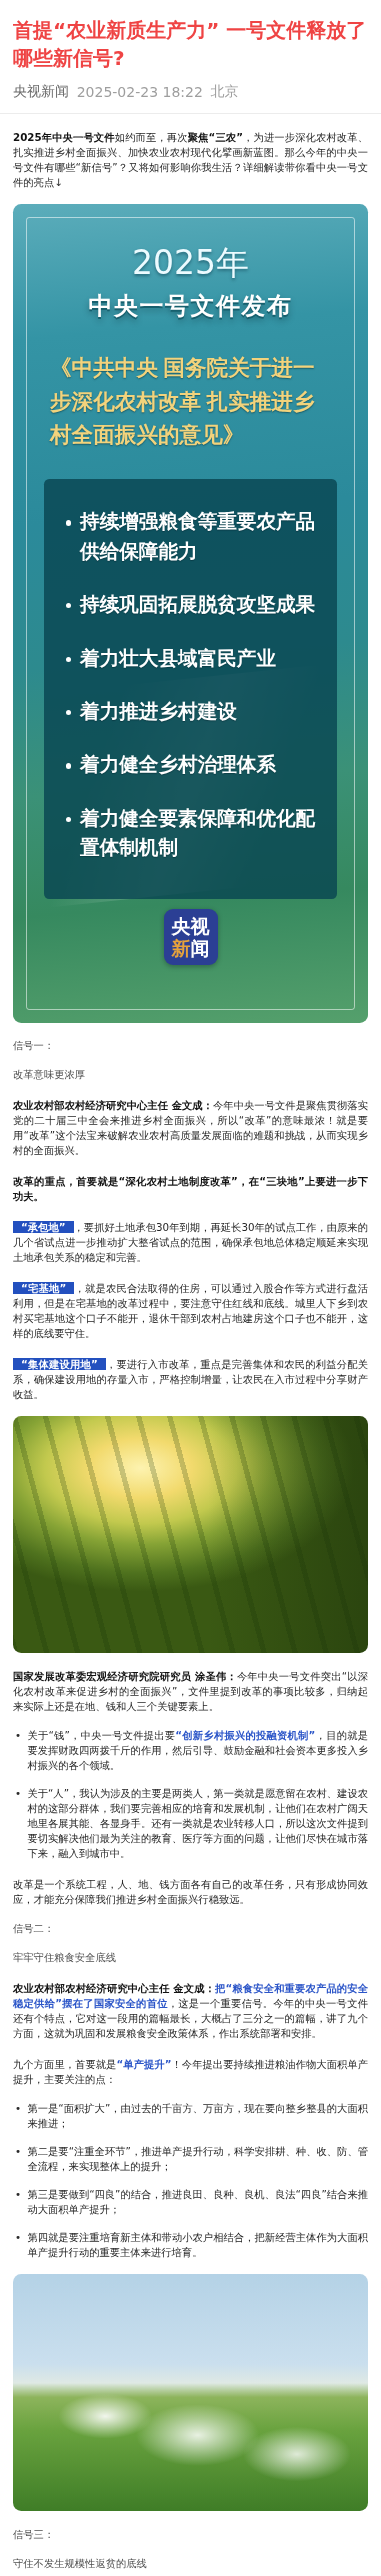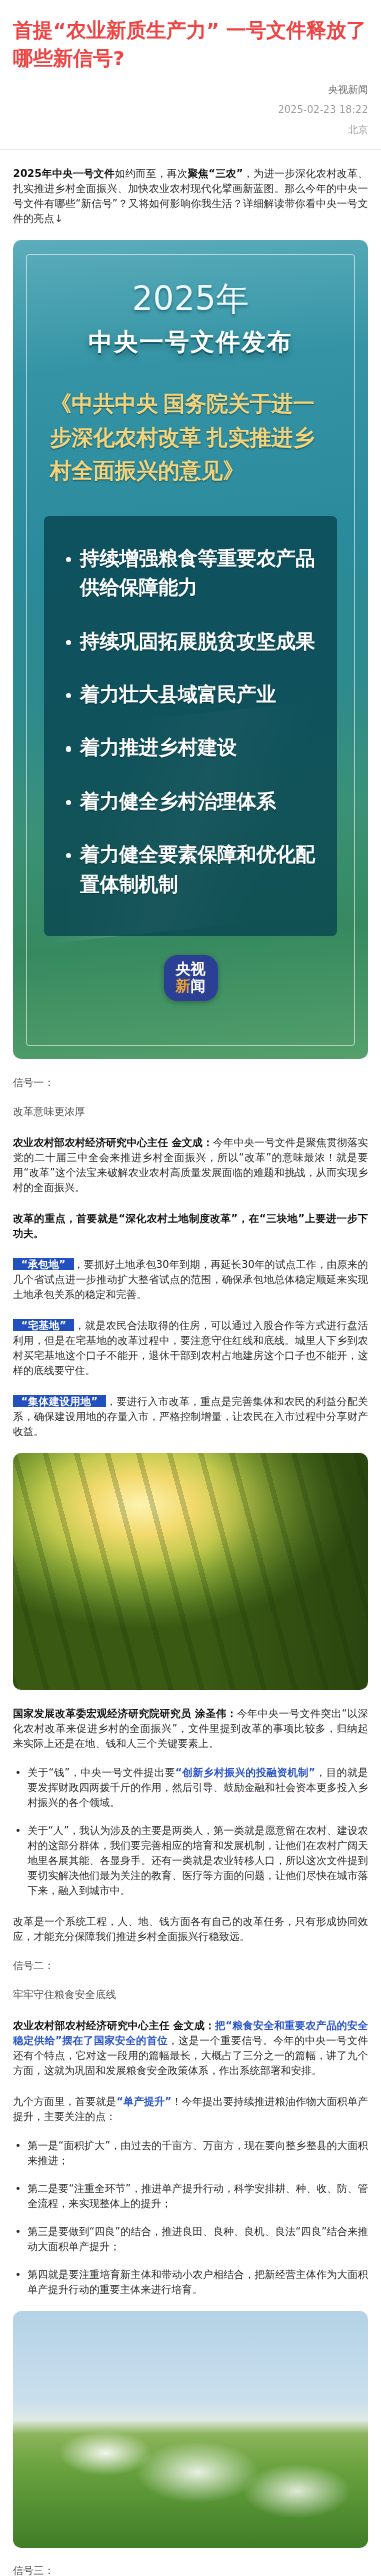--- a/index.html
+++ b/index.html
@@ -1,20 +1,20 @@
 <!DOCTYPE html>
 <html style="font-size:8.2px"><head>
 <meta charset="utf-8">
 <title>央视新闻文章</title>
 <style>
   html,body{margin:0;padding:0;background:#ffffff;}
   body{width:381px;font-family:"DejaVu Sans","Liberation Sans",sans-serif;color:#262626;}
   .page{width:381px;box-sizing:border-box;padding:15.5px 13px 24px;}
   h1.title{margin:0 0 10.3px;font-size:20px;line-height:1.42;font-weight:800;color:#ef4444;}
-  .meta{display:flex;align-items:flex-end;gap:7.7px;font-size:10px;color:#9e9e9e;flex-direction:column;}
+  .meta{display:flex;align-items:center;gap:7.7px;font-size:14px;color:#9e9e9e;}
   .meta .src{color:#6b6b6b;}
   hr.divider{border:none;border-top:0.5px solid #ececec;margin:12.4px -13px 14.4px;}
   .para{font-size:10.3px;line-height:15px;margin:16px 0 14px;text-align:justify;color:#262626;}
   .label{font-size:10.3px;line-height:15px;margin:0 0 14px;color:#4f4f4f;}
   .bold{font-weight:bold;color:#121212;}
   .speaker{font-weight:bold;color:#121212;}
   .blue{font-weight:bold;color:#2b55c8;}
   .hl{font-weight:bold;color:#ffffff;background:#2350bf;padding:0 8px;}
   ul.blist{list-style:none;margin:0 0 14px;padding:0;}
   ul.blist li{position:relative;padding-left:14.4px;font-size:10.3px;line-height:15px;margin-bottom:13px;text-align:justify;}
@@ -34,21 +34,21 @@
     text-shadow:0 2.1px 0 #17606e,0 4.1px 6.2px rgba(0,30,40,.4);}
   .ig-doc{position:relative;margin:30px 37px 0;font-family:"Liberation Serif","DejaVu Serif",serif;
     font-size:21.6px;line-height:1.55;font-weight:bold;color:#f2d37c;text-shadow:0 1px 1.5px rgba(0,40,50,.5);}
   .ig-panel{position:relative;margin:27px 31px 0;background:rgba(8,70,82,0.82);border-radius:5.2px;padding:28px 21.6px 20.6px;}
   ul.ig-list{list-style:none;margin:0;padding:0;}
   ul.ig-list li{display:flex;color:#ffffff;font-weight:bold;font-size:19.6px;line-height:1.5;margin-bottom:24px;
     text-shadow:0 1px 1px rgba(0,30,40,.4);}
   ul.ig-list li:last-child{margin-bottom:16px;}
   .ig-dot{flex:none;width:5.2px;height:5.2px;border-radius:50%;background:#ffffff;margin:13px 9.3px 0 0;}
   .ig-logo{position:absolute;left:50%;transform:translateX(-50%);bottom:58px;width:54px;padding:6.2px 0 5.2px;
-    background:#2b3f94;border-radius:14px;text-align:center;font-weight:bold;font-size:15px;line-height:1.18;color:#ffffff;
+    background:#2b3f94;border-radius:9px;text-align:center;font-weight:bold;font-size:19px;line-height:1.18;color:#ffffff;
     box-shadow:0 1.5px 5.2px rgba(0,0,0,.28);}
   .ig-logo .xin{color:#e6a23c;}
 
   
   .photo{height:237px;border-radius:8.2px;margin:2.1px 0 15.5px;background-repeat:no-repeat;}
   .ph-rice1{background-image:
     linear-gradient(90deg,rgba(25,40,8,0) 55%,rgba(25,45,10,.45) 100%),
     repeating-linear-gradient(75deg,rgba(20,50,5,.22) 0 5.2px,rgba(0,0,0,0) 5.2px 30px),
     radial-gradient(ellipse 60% 52% at 36% 22%,#fdf3b0 0%,#f2da6d 24%,#c2c94e 45%,#86a335 62%,#4f721e 85%,#3a5913 100%);}
   .ph-irrigation{background-image:

